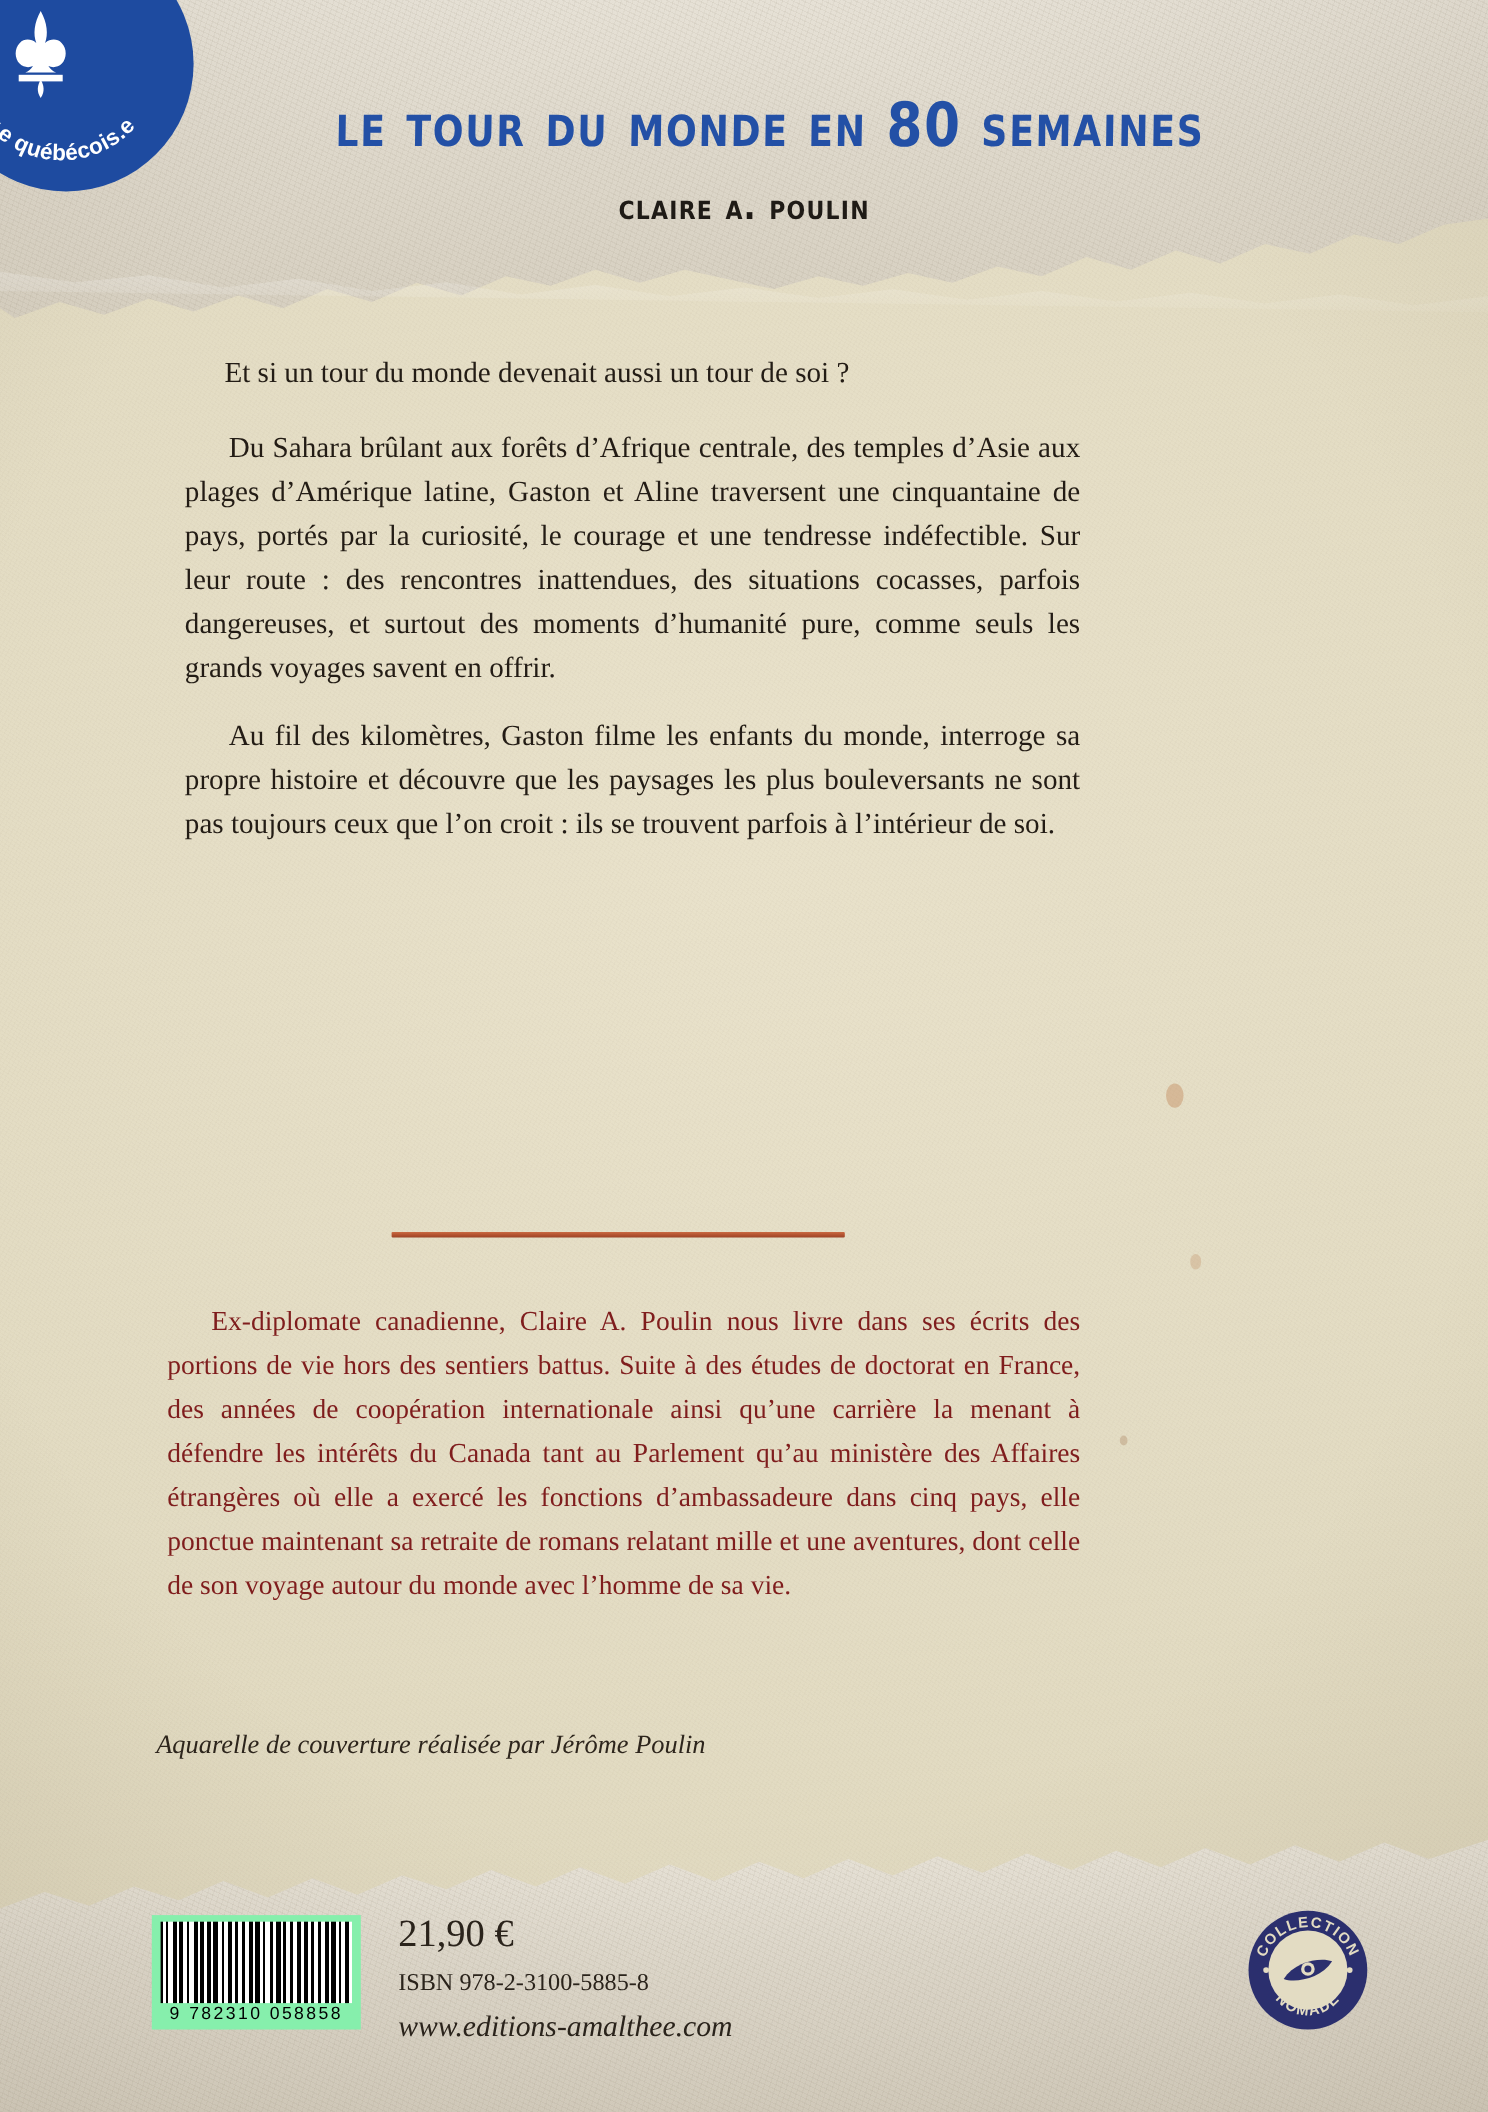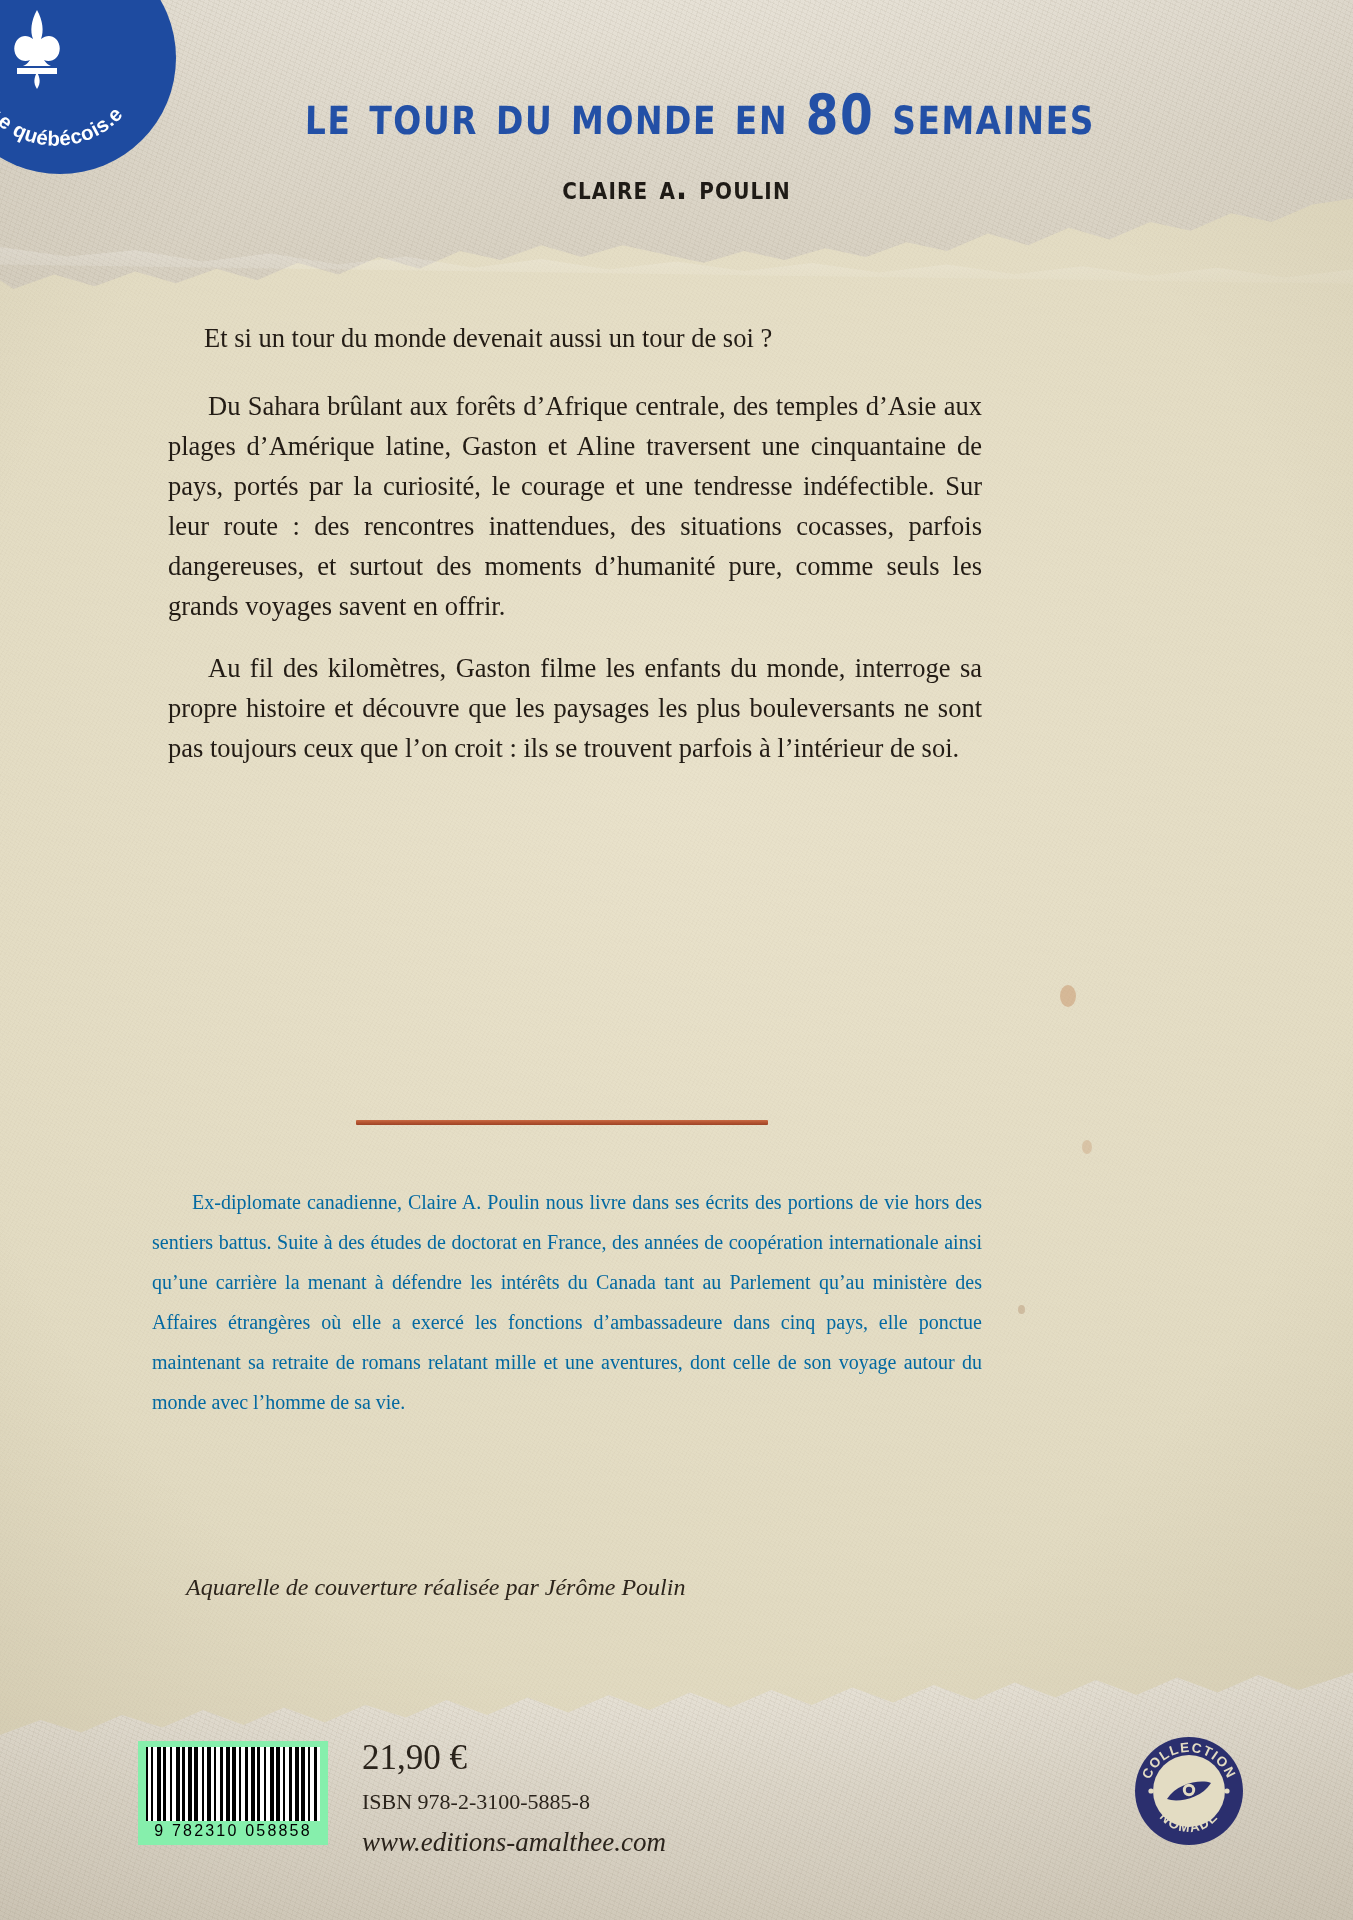--- a/index.html
+++ b/index.html
@@ -210,37 +210,36 @@
     height: 5px;
     background: linear-gradient(180deg, #c96a43 0%, #b2512f 55%, #9c4427 100%);
     border-radius: 1px;
   }
 
   .bio {
     position: absolute;
     left: 152px;
     top: 1182px;
     width: 830px;
-    color: #0369a1;
-    font-family: "Liberation Serif", serif;
-    font-size: 20px;
+    color: #7f1d1d;
+    font-family: "Liberation Serif", serif;
+    font-size: 25px;
     line-height: 40px;
     text-align: justify;
   }
   .bio p { margin: 0; text-indent: 40px; }
 
   .credit {
     position: absolute;
     left: 142px;
     top: 1574px;
     color: #2d251c;
     font-family: "Liberation Serif", serif;
     font-style: italic;
     font-size: 24px;
-    margin-left: 44px;
   }
 
   
   .barcode {
     position: absolute;
     left: 138px;
     top: 1741px;
     width: 190px;
     height: 104px;
     background: #86efac;

